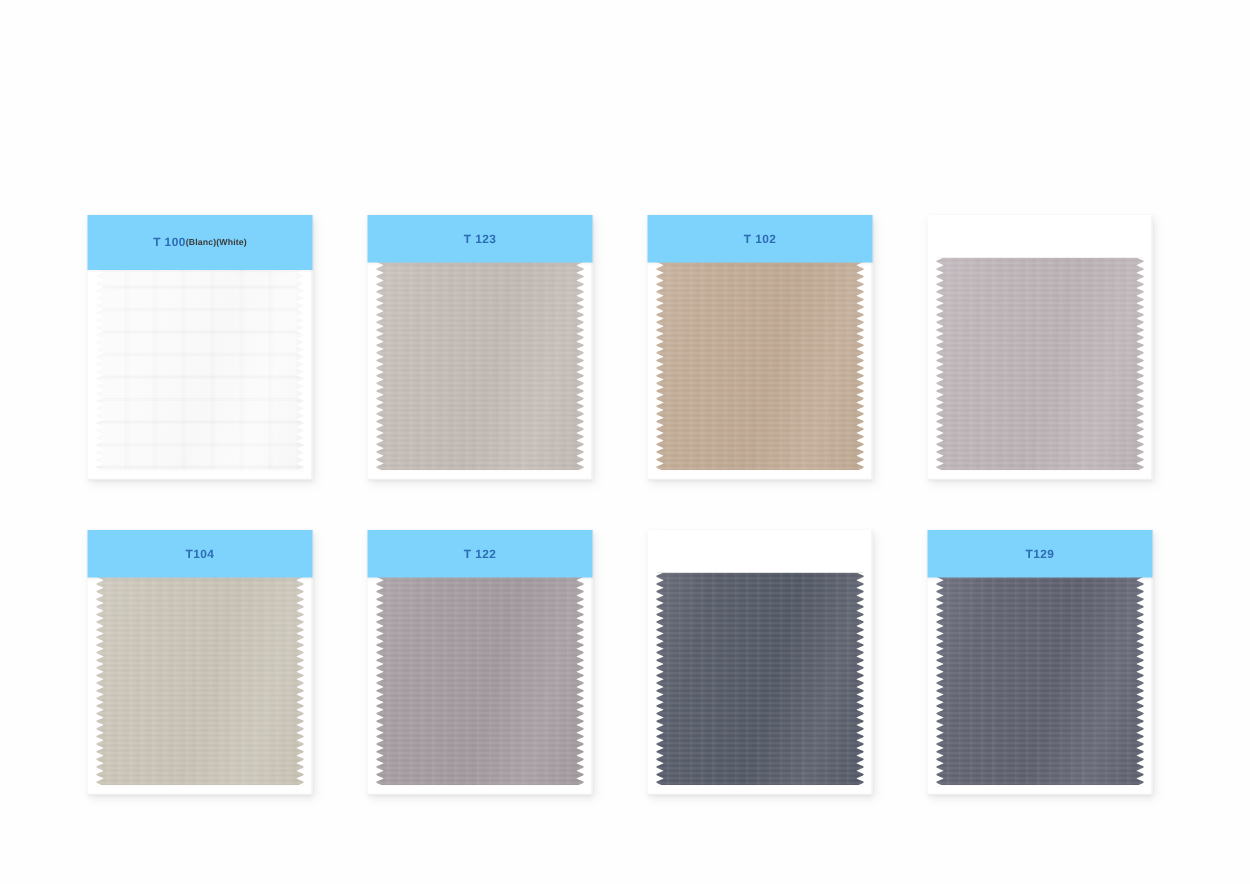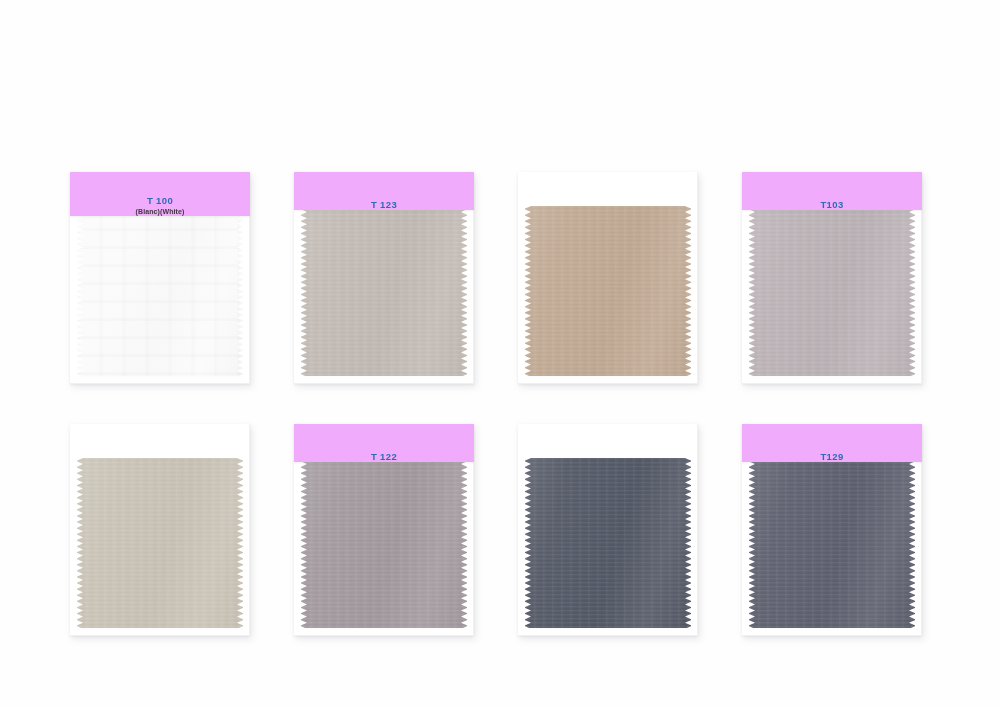--- a/index.html
+++ b/index.html
@@ -52,27 +52,27 @@
     pointer-events: none;
   }
 
   
   .card-header {
     position: absolute;
     left: 0;
     top: 0;
     width: 180px;
     height: 38px;
-    background: #f0abfc;
+    background: #7dd3fc;
     box-shadow: 0 1px 2px rgba(150,150,155,0.13);
     z-index: 4;
     display: flex;
-    flex-direction: column;
+    flex-direction: row;
     align-items: center;
-    justify-content: flex-end;
+    justify-content: center;
   }
   .card-header.tall {
     height: 44px;
   }
 
   .code {
     font-size: 9.5px;
     font-weight: bold;
     color: #2d6cb5;
     letter-spacing: 0.35px;
@@ -234,48 +234,51 @@
         <div class="cloth-shadow"></div>
         <div class="fabric-wrap">
           <div class="fabric" style="background: rgb(194, 171, 149);"></div>
           <svg class="pink-edge left" viewBox="0 0 7 170" preserveAspectRatio="none">
             <path d="M0,0 L7,0 L0,3.05 L7,6.10 L0,9.15 L7,12.20 L0,15.25 L7,18.30 L0,21.35 L7,24.40 L0,27.45 L7,30.50 L0,33.55 L7,36.60 L0,39.65 L7,42.70 L0,45.75 L7,48.80 L0,51.85 L7,54.90 L0,57.95 L7,61.00 L0,64.05 L7,67.10 L0,70.15 L7,73.20 L0,76.25 L7,79.30 L0,82.35 L7,85.40 L0,88.45 L7,91.50 L0,94.55 L7,97.60 L0,100.65 L7,103.70 L0,106.75 L7,109.80 L0,112.85 L7,115.90 L0,118.95 L7,122.00 L0,125.05 L7,128.10 L0,131.15 L7,134.20 L0,137.25 L7,140.30 L0,143.35 L7,146.40 L0,149.45 L7,152.50 L0,155.55 L7,158.60 L0,161.65 L7,164.70 L0,167.75 L7,170.80 L0,170 L0,0 Z" fill="#ffffff"></path>
           </svg>
           <svg class="pink-edge right" viewBox="0 0 7 170" preserveAspectRatio="none">
             <path d="M7,0 L0,0 L7,3.05 L0,6.10 L7,9.15 L0,12.20 L7,15.25 L0,18.30 L7,21.35 L0,24.40 L7,27.45 L0,30.50 L7,33.55 L0,36.60 L7,39.65 L0,42.70 L7,45.75 L0,48.80 L7,51.85 L0,54.90 L7,57.95 L0,61.00 L7,64.05 L0,67.10 L7,70.15 L0,73.20 L7,76.25 L0,79.30 L7,82.35 L0,85.40 L7,88.45 L0,91.50 L7,94.55 L0,97.60 L7,100.65 L0,103.70 L7,106.75 L0,109.80 L7,112.85 L0,115.90 L7,118.95 L0,122.00 L7,125.05 L0,128.10 L7,131.15 L0,134.20 L7,137.25 L0,140.30 L7,143.35 L0,146.40 L7,149.45 L0,152.50 L7,155.55 L0,158.60 L7,161.65 L0,164.70 L7,167.75 L0,170.80 L7,170 L7,0 Z" fill="#ffffff"></path>
           </svg>
         </div>
+        <div class="card-header">
+          <div class="code">T 102</div>
+        </div>
         <div class="card-edge"></div>
       </div>
       <div class="swatch-card">
         <div class="cloth-shadow"></div>
         <div class="fabric-wrap">
           <div class="fabric" style="background: rgb(189, 180, 184);"></div>
           <svg class="pink-edge left" viewBox="0 0 7 170" preserveAspectRatio="none">
             <path d="M0,0 L7,0 L0,3.05 L7,6.10 L0,9.15 L7,12.20 L0,15.25 L7,18.30 L0,21.35 L7,24.40 L0,27.45 L7,30.50 L0,33.55 L7,36.60 L0,39.65 L7,42.70 L0,45.75 L7,48.80 L0,51.85 L7,54.90 L0,57.95 L7,61.00 L0,64.05 L7,67.10 L0,70.15 L7,73.20 L0,76.25 L7,79.30 L0,82.35 L7,85.40 L0,88.45 L7,91.50 L0,94.55 L7,97.60 L0,100.65 L7,103.70 L0,106.75 L7,109.80 L0,112.85 L7,115.90 L0,118.95 L7,122.00 L0,125.05 L7,128.10 L0,131.15 L7,134.20 L0,137.25 L7,140.30 L0,143.35 L7,146.40 L0,149.45 L7,152.50 L0,155.55 L7,158.60 L0,161.65 L7,164.70 L0,167.75 L7,170.80 L0,170 L0,0 Z" fill="#ffffff"></path>
           </svg>
           <svg class="pink-edge right" viewBox="0 0 7 170" preserveAspectRatio="none">
             <path d="M7,0 L0,0 L7,3.05 L0,6.10 L7,9.15 L0,12.20 L7,15.25 L0,18.30 L7,21.35 L0,24.40 L7,27.45 L0,30.50 L7,33.55 L0,36.60 L7,39.65 L0,42.70 L7,45.75 L0,48.80 L7,51.85 L0,54.90 L7,57.95 L0,61.00 L7,64.05 L0,67.10 L7,70.15 L0,73.20 L7,76.25 L0,79.30 L7,82.35 L0,85.40 L7,88.45 L0,91.50 L7,94.55 L0,97.60 L7,100.65 L0,103.70 L7,106.75 L0,109.80 L7,112.85 L0,115.90 L7,118.95 L0,122.00 L7,125.05 L0,128.10 L7,131.15 L0,134.20 L7,137.25 L0,140.30 L7,143.35 L0,146.40 L7,149.45 L0,152.50 L7,155.55 L0,158.60 L7,161.65 L0,164.70 L7,167.75 L0,170.80 L7,170 L7,0 Z" fill="#ffffff"></path>
           </svg>
         </div>
-        <div class="card-header">
-          <div class="code">T103</div>
-        </div>
         <div class="card-edge"></div>
       </div>
       <div class="swatch-card">
         <div class="cloth-shadow"></div>
         <div class="fabric-wrap">
           <div class="fabric" style="background: rgb(203, 197, 184);"></div>
           <svg class="pink-edge left" viewBox="0 0 7 170" preserveAspectRatio="none">
             <path d="M0,0 L7,0 L0,3.05 L7,6.10 L0,9.15 L7,12.20 L0,15.25 L7,18.30 L0,21.35 L7,24.40 L0,27.45 L7,30.50 L0,33.55 L7,36.60 L0,39.65 L7,42.70 L0,45.75 L7,48.80 L0,51.85 L7,54.90 L0,57.95 L7,61.00 L0,64.05 L7,67.10 L0,70.15 L7,73.20 L0,76.25 L7,79.30 L0,82.35 L7,85.40 L0,88.45 L7,91.50 L0,94.55 L7,97.60 L0,100.65 L7,103.70 L0,106.75 L7,109.80 L0,112.85 L7,115.90 L0,118.95 L7,122.00 L0,125.05 L7,128.10 L0,131.15 L7,134.20 L0,137.25 L7,140.30 L0,143.35 L7,146.40 L0,149.45 L7,152.50 L0,155.55 L7,158.60 L0,161.65 L7,164.70 L0,167.75 L7,170.80 L0,170 L0,0 Z" fill="#ffffff"></path>
           </svg>
           <svg class="pink-edge right" viewBox="0 0 7 170" preserveAspectRatio="none">
             <path d="M7,0 L0,0 L7,3.05 L0,6.10 L7,9.15 L0,12.20 L7,15.25 L0,18.30 L7,21.35 L0,24.40 L7,27.45 L0,30.50 L7,33.55 L0,36.60 L7,39.65 L0,42.70 L7,45.75 L0,48.80 L7,51.85 L0,54.90 L7,57.95 L0,61.00 L7,64.05 L0,67.10 L7,70.15 L0,73.20 L7,76.25 L0,79.30 L7,82.35 L0,85.40 L7,88.45 L0,91.50 L7,94.55 L0,97.60 L7,100.65 L0,103.70 L7,106.75 L0,109.80 L7,112.85 L0,115.90 L7,118.95 L0,122.00 L7,125.05 L0,128.10 L7,131.15 L0,134.20 L7,137.25 L0,140.30 L7,143.35 L0,146.40 L7,149.45 L0,152.50 L7,155.55 L0,158.60 L7,161.65 L0,164.70 L7,167.75 L0,170.80 L7,170 L7,0 Z" fill="#ffffff"></path>
           </svg>
+        </div>
+        <div class="card-header">
+          <div class="code">T104</div>
         </div>
         <div class="card-edge"></div>
       </div>
       <div class="swatch-card">
         <div class="cloth-shadow"></div>
         <div class="fabric-wrap">
           <div class="fabric" style="background: rgb(164, 155, 160);"></div>
           <svg class="pink-edge left" viewBox="0 0 7 170" preserveAspectRatio="none">
             <path d="M0,0 L7,0 L0,3.05 L7,6.10 L0,9.15 L7,12.20 L0,15.25 L7,18.30 L0,21.35 L7,24.40 L0,27.45 L7,30.50 L0,33.55 L7,36.60 L0,39.65 L7,42.70 L0,45.75 L7,48.80 L0,51.85 L7,54.90 L0,57.95 L7,61.00 L0,64.05 L7,67.10 L0,70.15 L7,73.20 L0,76.25 L7,79.30 L0,82.35 L7,85.40 L0,88.45 L7,91.50 L0,94.55 L7,97.60 L0,100.65 L7,103.70 L0,106.75 L7,109.80 L0,112.85 L7,115.90 L0,118.95 L7,122.00 L0,125.05 L7,128.10 L0,131.15 L7,134.20 L0,137.25 L7,140.30 L0,143.35 L7,146.40 L0,149.45 L7,152.50 L0,155.55 L7,158.60 L0,161.65 L7,164.70 L0,167.75 L7,170.80 L0,170 L0,0 Z" fill="#ffffff"></path>
           </svg>

